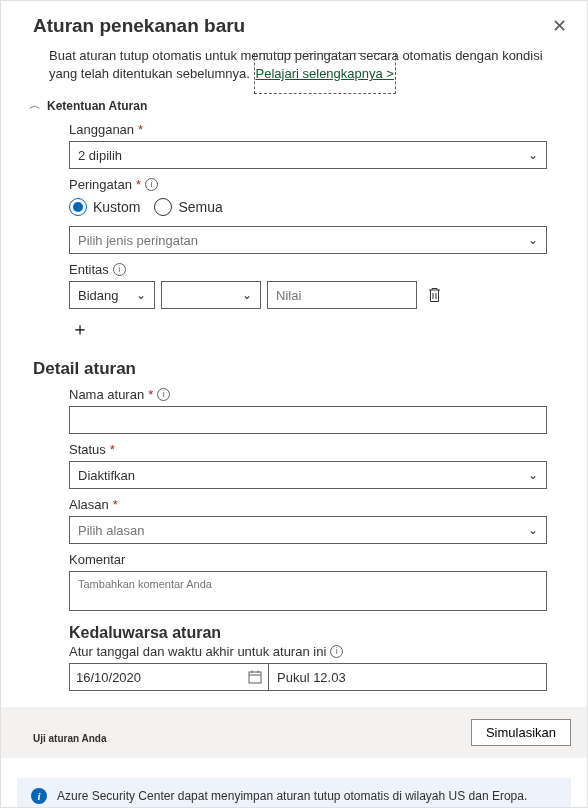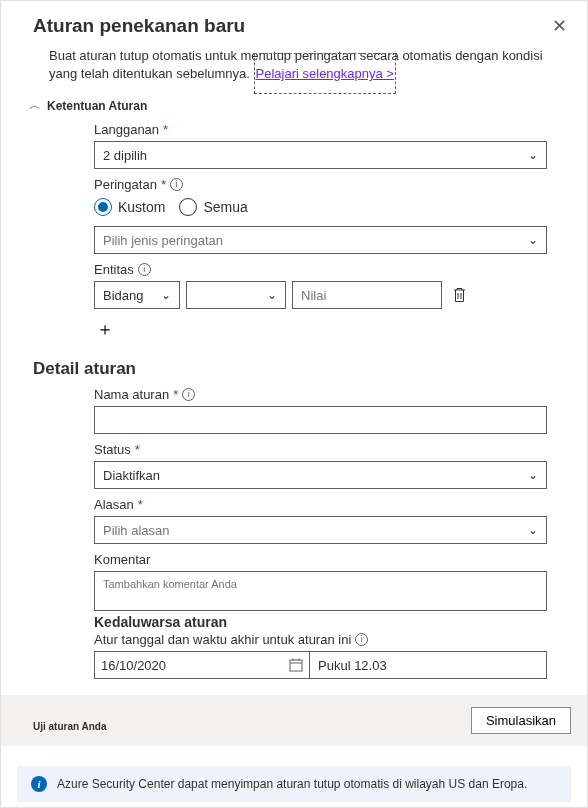--- a/index.html
+++ b/index.html
@@ -15,30 +15,30 @@
     }
     .header {
       display: flex;
       justify-content: space-between;
       align-items: flex-start;
       padding: 14px 16px 0 32px;
     }
     .header h1 { font-size: 19px; font-weight: 600; }
     .close-btn { background: none; border: none; cursor: pointer; font-size: 18px; color: #605e5c; padding: 0 4px; }
     .desc { padding: 10px 40px 0 48px; font-size: 13px; line-height: 1.4; }
-    .desc a { color: #6d28d9; border: 1px dashed #605e5c; padding: 12px 1px; }
+    .desc a { color: #14532d; border: 1px dashed #605e5c; padding: 12px 1px; }
     .section-header {
       display: flex;
       align-items: center;
       padding: 14px 0 0 28px;
       gap: 6px;
     }
     .section-header .chev { font-size: 12px; }
     .section-header h2 { font-size: 12px; font-weight: 600; }
-    .field-block { padding: 8px 40px 0 93px; }
+    .field-block { padding: 8px 40px 0 68px; }
     .label-row { display: flex; align-items: center; gap: 4px; margin-bottom: 4px; font-size: 13px; }
     .req { color: #a4262c; }
     .info-icon {
       display: inline-flex; align-items: center; justify-content: center;
       width: 13px; height: 13px; border: 1px solid #605e5c; border-radius: 50%;
       font-size: 9px; color: #605e5c; line-height: 1;
     }
     .select, .txtinput {
       width: 100%;
       height: 28px;
@@ -67,24 +67,24 @@
     .entity-row .select.small { width: 86px; }
     .entity-row .select.small2 { width: 100px; }
     .entity-row .txtinput.small3 { width: 150px; }
     .trash-btn { background:none; border:none; cursor:pointer; padding:0 4px;}
     .add-btn { background:none; border:none; cursor:pointer; font-size:18px; margin-top:8px; padding:0 2px;}
     .section-title2 { font-size: 17px; font-weight: 600; padding: 18px 0 0 32px; }
     .textarea {
       width: 100%; height: 40px; border: 1px solid #605e5c;
       padding: 6px 8px; font-size: 11px; font-family: inherit; resize: none;
     }
-    .exp-sub { font-size: 14px; font-weight:600; }
+    .exp-sub { font-size: 16px; font-weight:600; margin-top:10px;}
     .exp-desc { font-size: 13px; margin: 2px 0 4px; display:flex; align-items:center; gap:4px;}
     .exp-row { display:flex; gap:0; }
-    .exp-row .date { width: 216px; display:flex; align-items:center; justify-content:space-between; height:28px; border:1px solid #605e5c; padding:0 6px; font-size:13px;}
+    .exp-row .date { width: 200px; display:flex; align-items:center; justify-content:space-between; height:28px; border:1px solid #605e5c; padding:0 6px; font-size:13px;}
     .exp-row .time { flex:1; height:28px; border:1px solid #605e5c; border-left:none; padding:0 8px; font-size:13px; display:flex; align-items:center;text-align:center;}
     .test-bar {
       margin-top: 16px;
       background: #f3f2f1;
       display: flex; justify-content: space-between; align-items: center;
       padding: 12px 16px 12px 32px;
     }
     .test-bar h3 { font-size: 10px; font-weight:600;margin-top:11px;}
     .sim-btn { background:#fff; border:1px solid #8a8886; padding:5px 14px; font-size:13px; cursor:pointer;}
     .info-box {

